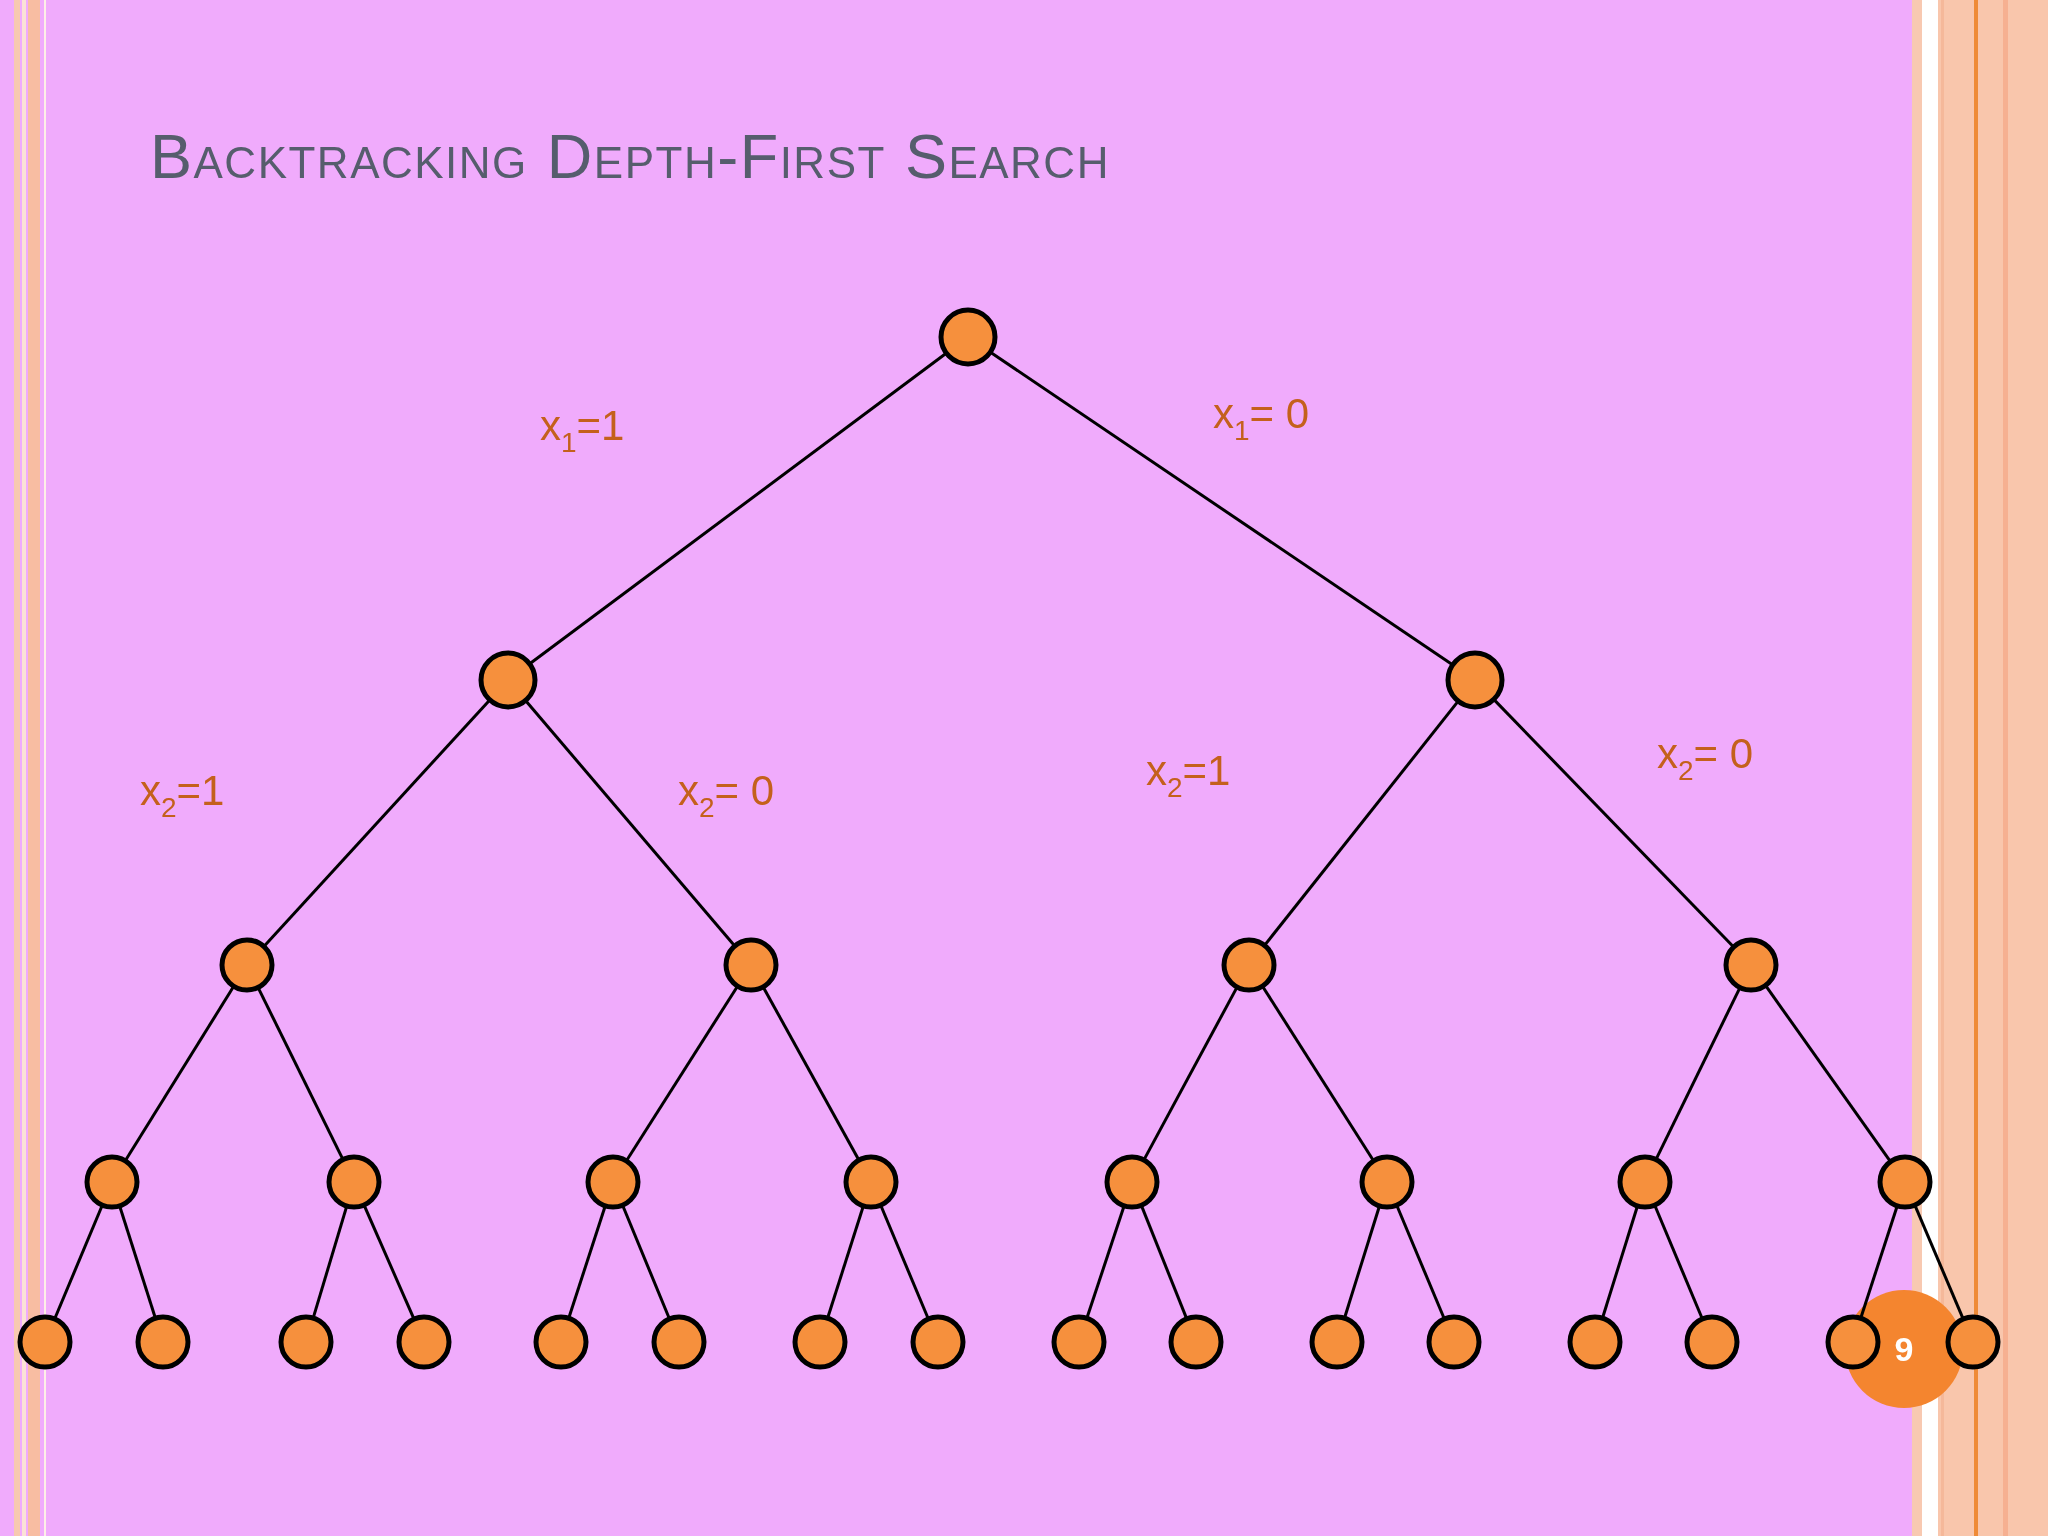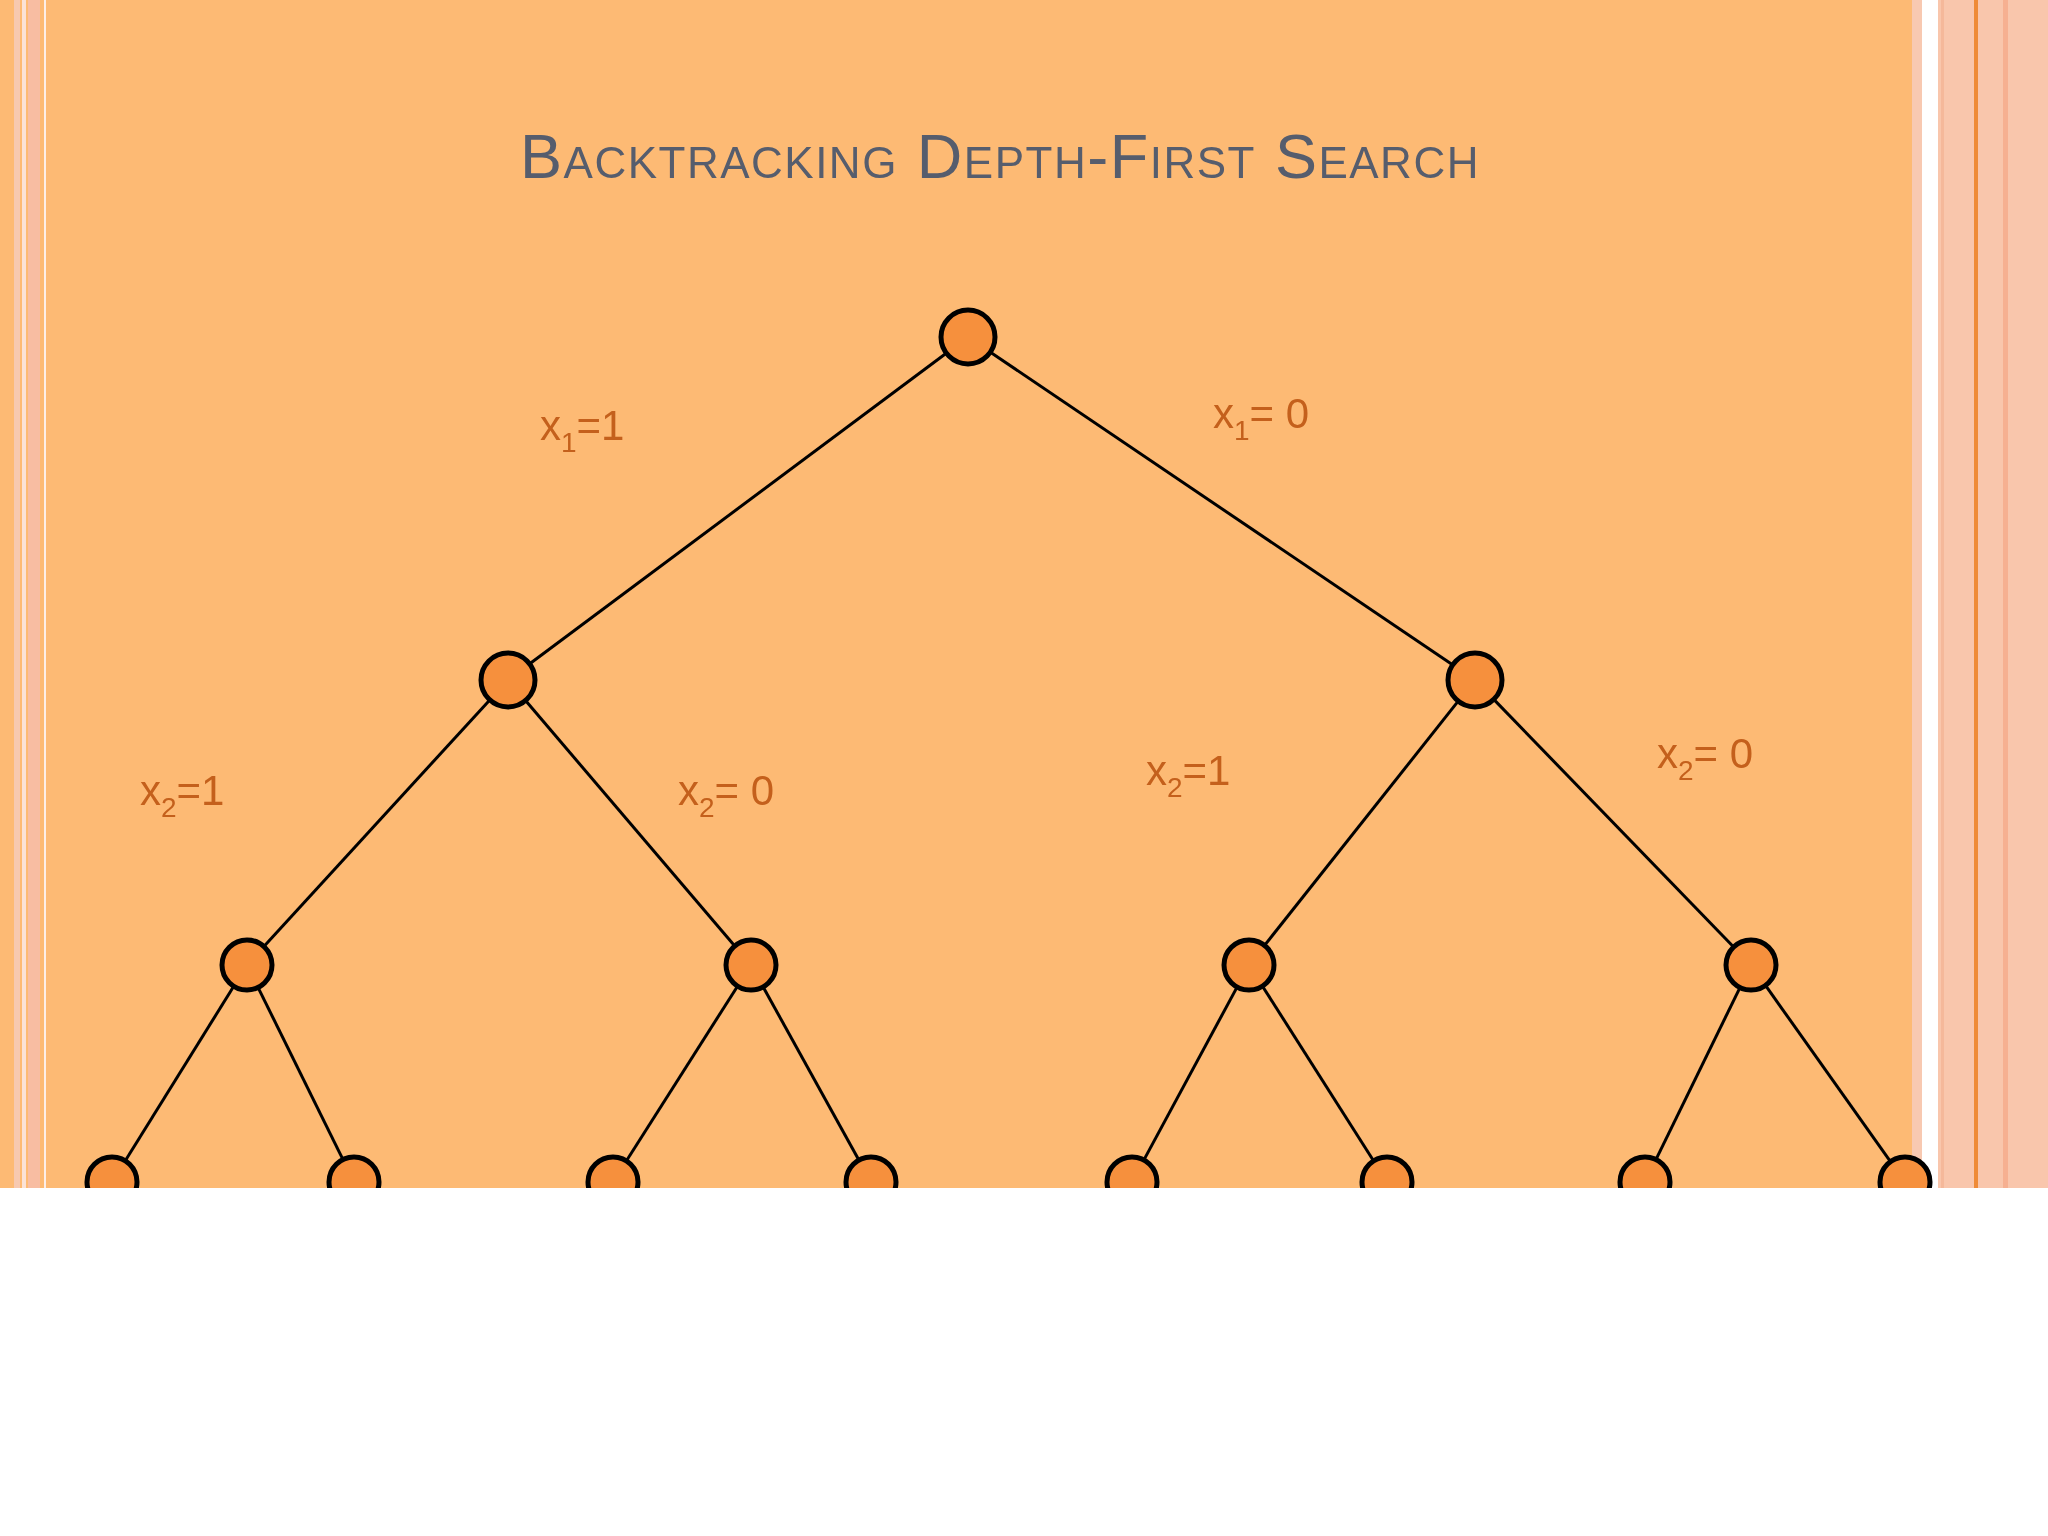--- a/index.html
+++ b/index.html
@@ -9,24 +9,23 @@
   }
   body {
     width: 2048px;
     height: 1536px;
     overflow: hidden;
     font-family: "Liberation Sans", sans-serif;
   }
   #slide {
     position: relative;
     width: 2048px;
-    height: 1188px;
-    background: #fdba74;
+    height: 1536px;
+    background: #f0abfc;
     overflow: hidden;
-    text-align: center;
   }
 
   
   .stripe {
     position: absolute;
     top: 0;
     bottom: 0;
     pointer-events: none;
   }
   .s-l1 { left: 14px;  width: 6px;  background: #f7c9b0; }

